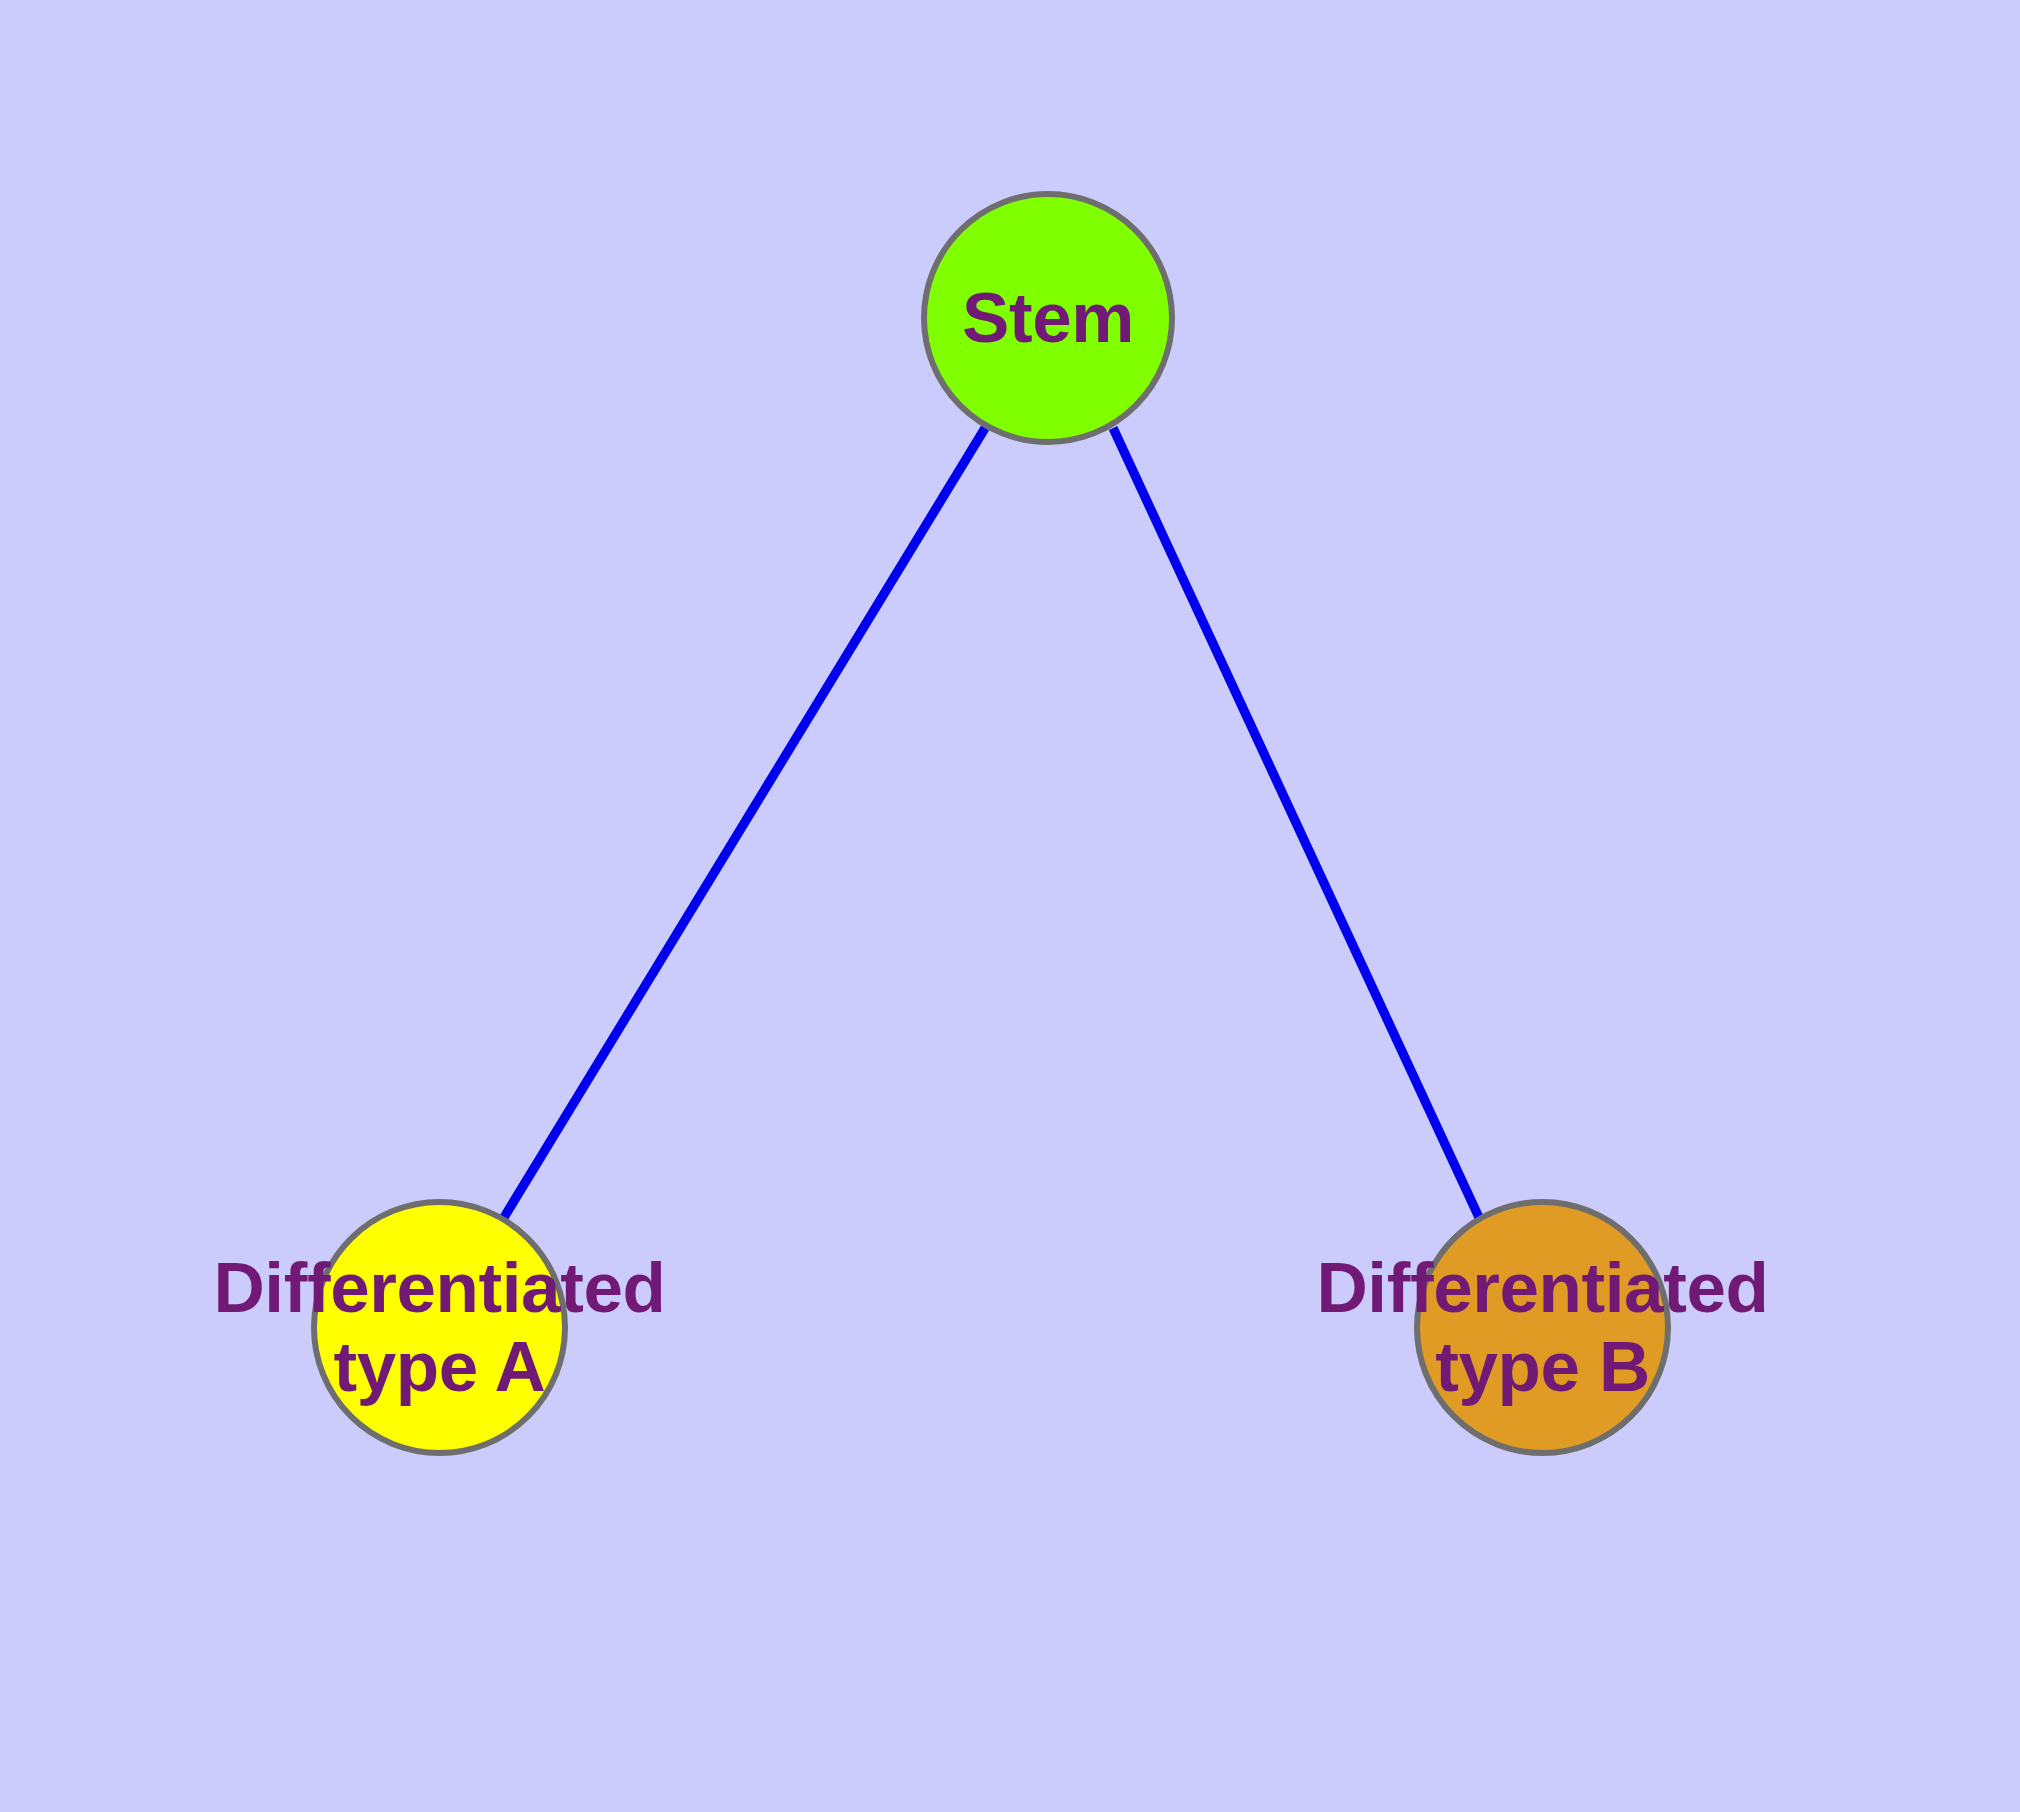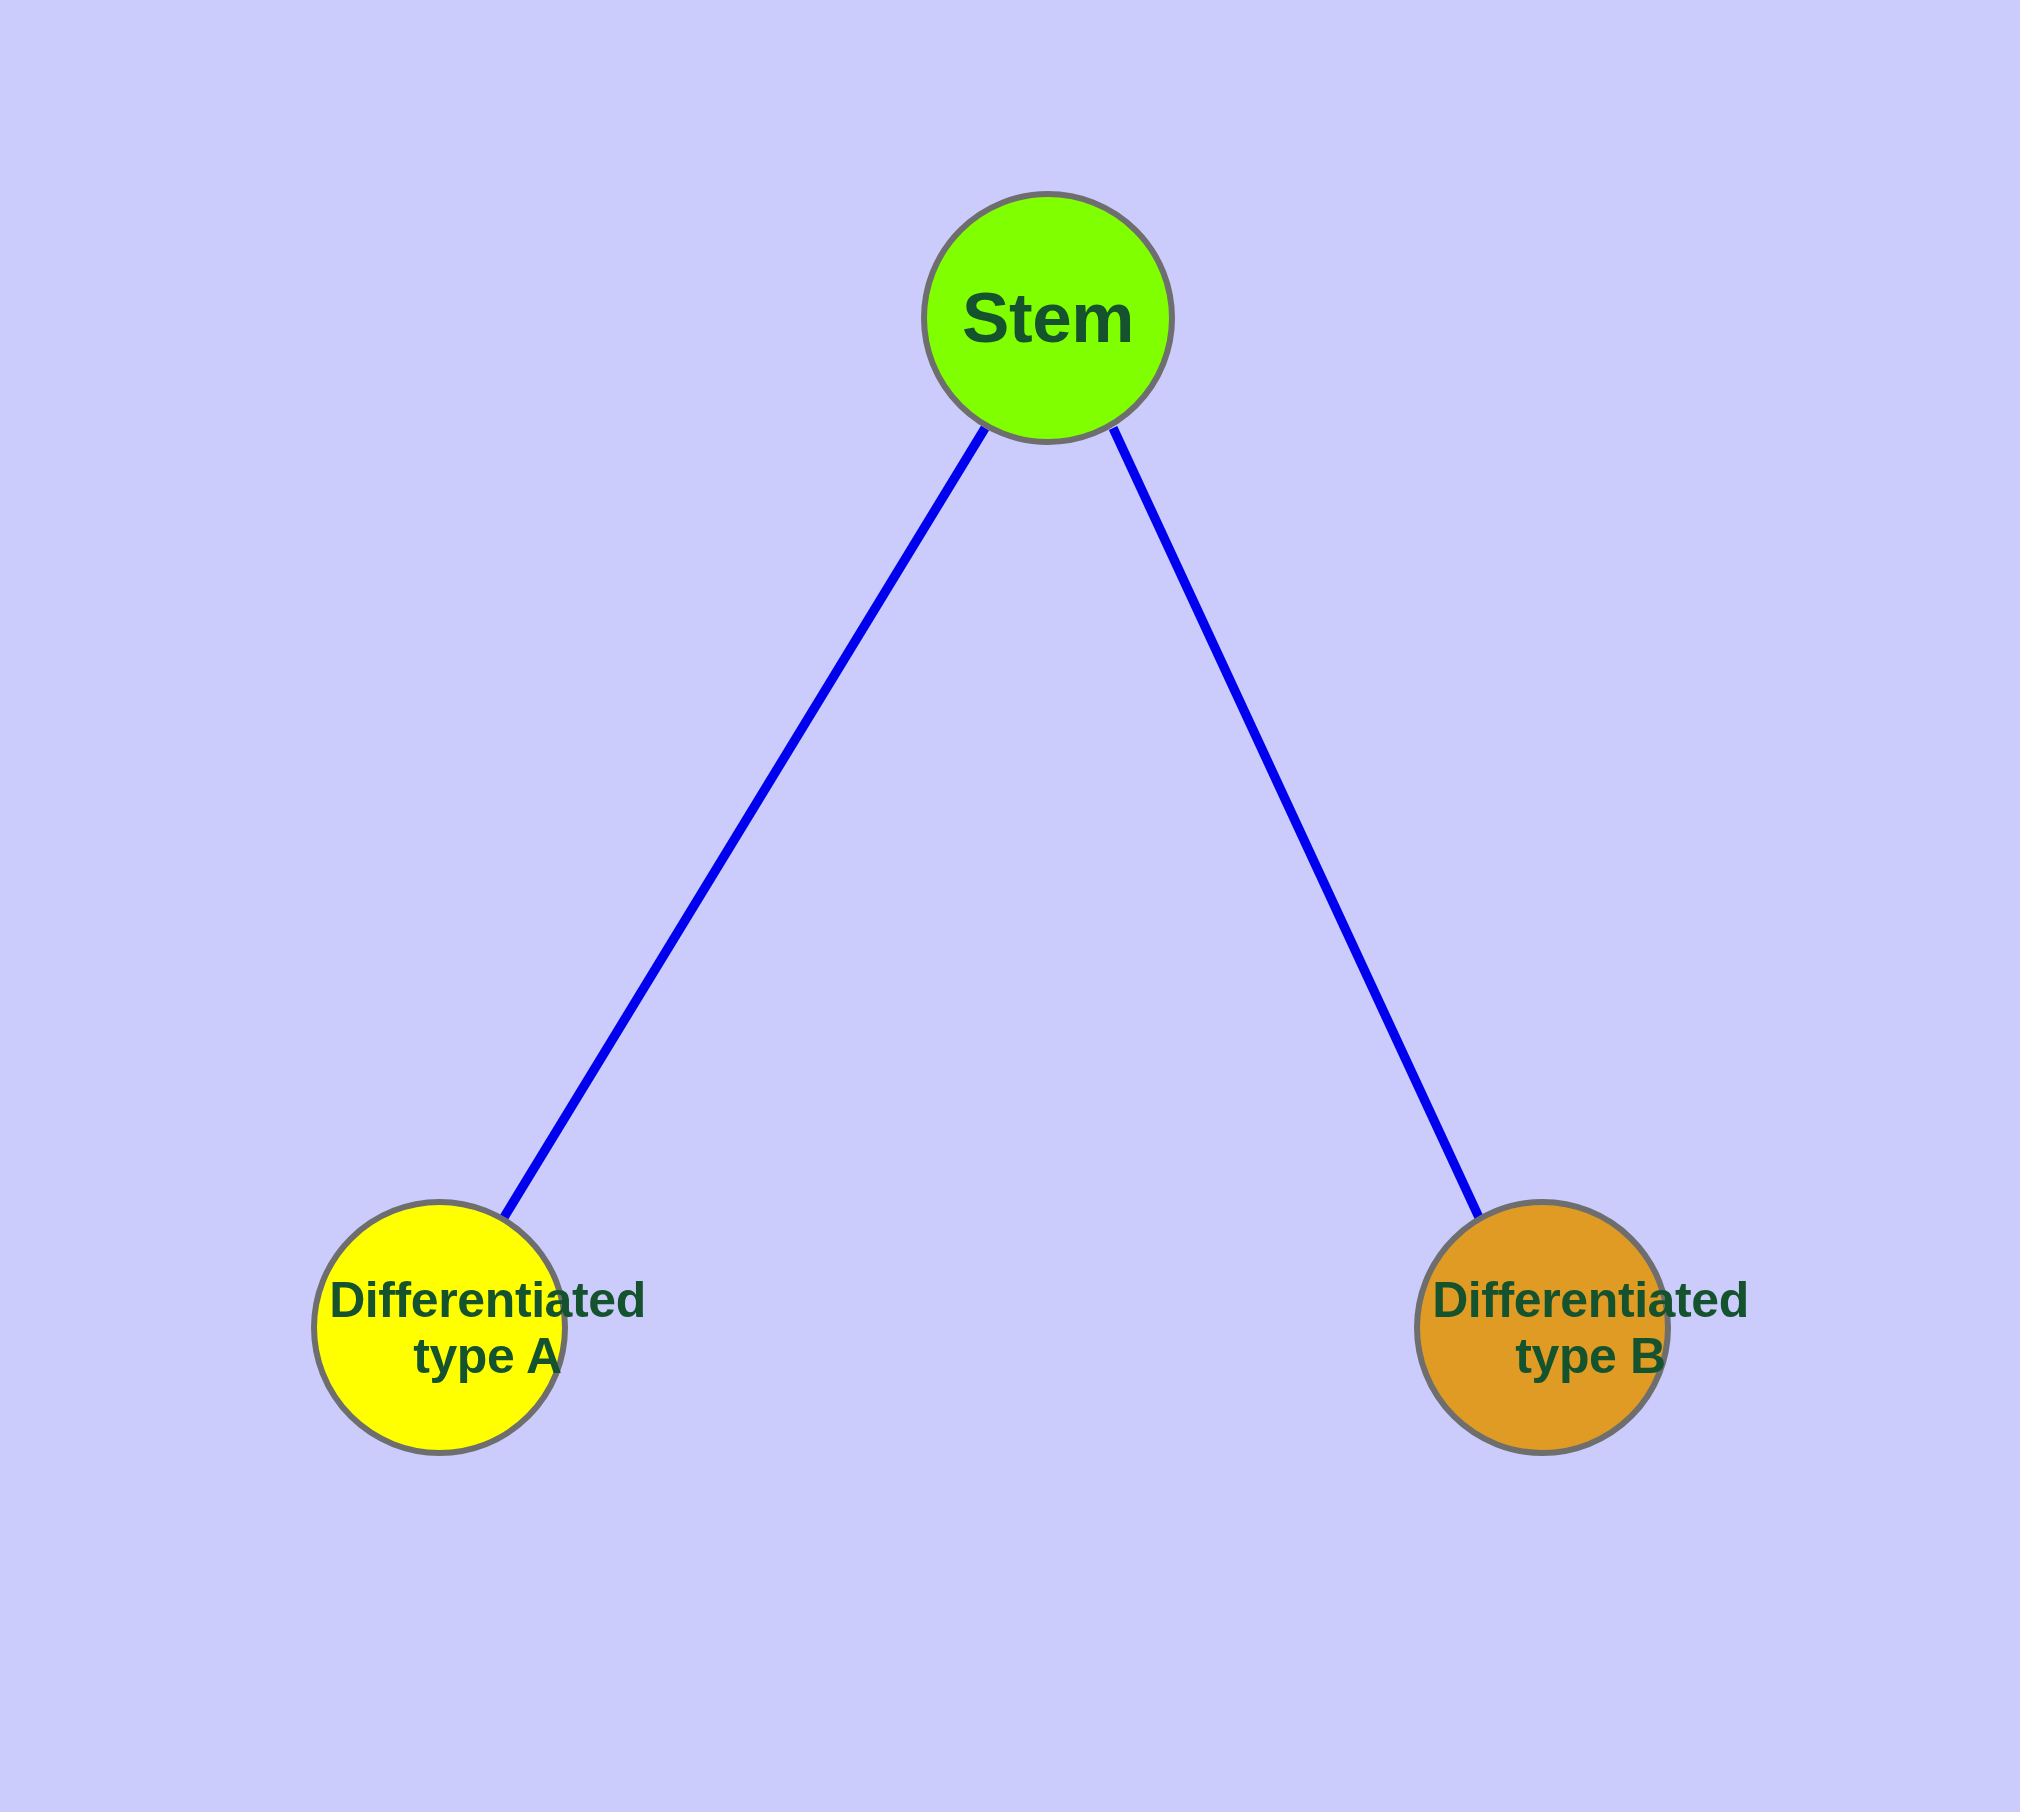--- a/index.html
+++ b/index.html
@@ -35,21 +35,21 @@
     align-items: center;
     justify-content: center;
   }
   .node-label {
     position: absolute;
     left: 50%;
     top: 50%;
     transform: translate(-50%, -50%);
     white-space: pre;
     text-align: center;
-    color: #14532d;
+    color: #701a75;
     font-weight: bold;
     line-height: 1.12;
     letter-spacing: -0.4px;
     pointer-events: none;
   }
   .node-stem {
     width: 254px;
     height: 254px;
     background: #80ff00;
     left: 921px;
@@ -67,22 +67,21 @@
   }
   .node-diff-b {
     width: 257px;
     height: 257px;
     background: #e09b24;
     left: 1414px;
     top: 1199px;
   }
   .node-diff-a .node-label,
   .node-diff-b .node-label {
-    font-size: 50px;
-    margin-left: 48px;
+    font-size: 71px;
   }
 </style>
 </head>
 <body>
 
 <div id="graph-canvas">
 
   <svg id="edge-layer" viewBox="0 0 2384 2138" xmlns="http://www.w3.org/2000/svg">
     <line x1="1162" y1="505" x2="594" y2="1437" stroke="#0000ee" stroke-width="11" stroke-linecap="butt"></line>
     <line x1="1313" y1="505" x2="1745" y2="1437" stroke="#0000ee" stroke-width="11" stroke-linecap="butt"></line>

